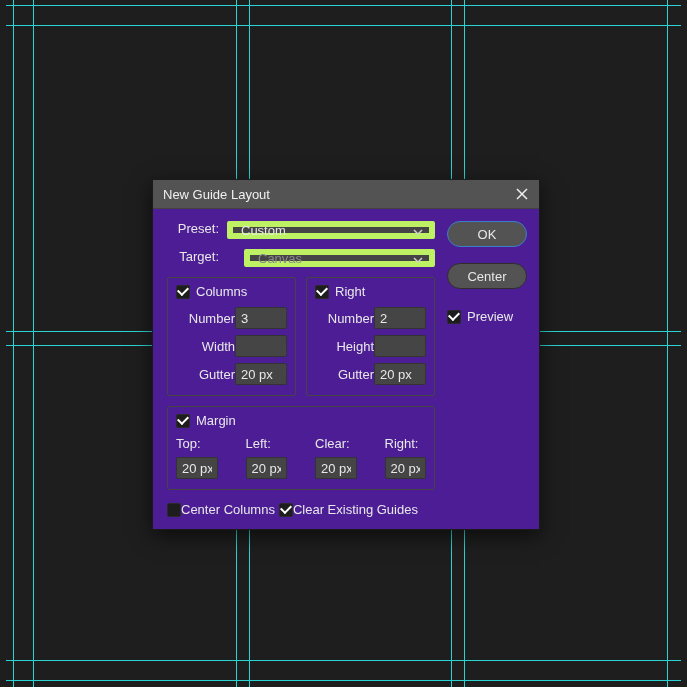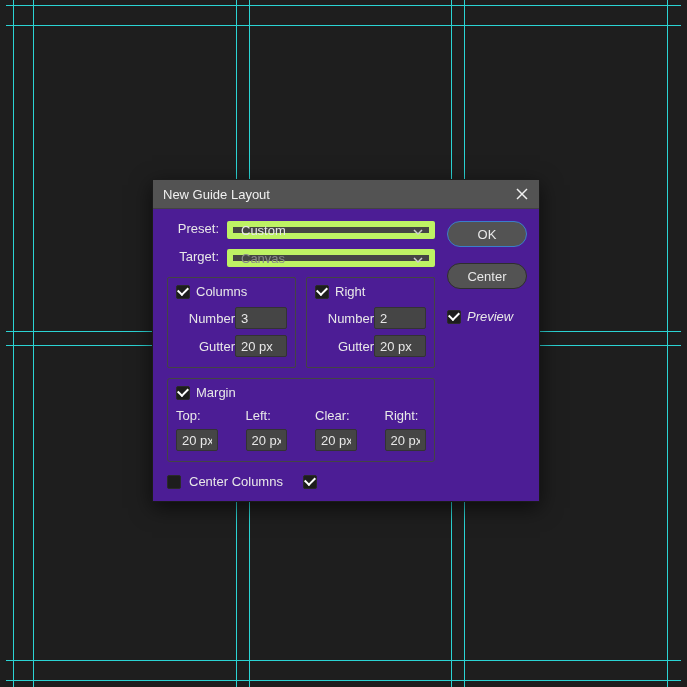--- a/index.html
+++ b/index.html
@@ -49,21 +49,21 @@
 
 .row { display:flex; align-items:flex-start; margin-bottom:10px; }
 .row .lbl { width:60px; text-align:right; padding-right:8px; color:#e8e8e8; }
 
 .select {
   flex:1; height:18px;
   background:#454545; border:6px solid #bef264; border-radius:2px;
   display:flex; align-items:center; justify-content:space-between;
   padding: 0 6px 0 8px; color:#e8e8e8;
 }
-.select.disabled { color:#8a8a8a; }
+.select.disabled { color:#8a8a8a;margin-left:17px; }
 .select .chev { width:10px; height:10px; }
 .select .chev svg { stroke:#cfcfcf; stroke-width:1.5; fill:none; }
 
 .groups { display:flex; gap:10px; }
 .group {
   flex:1;
   border:1px solid #444; border-radius:2px;
   padding: 6px 8px 10px 8px;
 }
 .group-wide { border:1px solid #444; border-radius:3px; padding:6px 8px 10px 8px; margin-top:10px;}
@@ -81,29 +81,29 @@
 .field-row .flbl { color:#e8e8e8; }
 .input {
   width:52px; height:22px; background:#454545; border:1px solid #333;
   color:#e8e8e8; padding:0 5px; font-size:13px; border-radius:2px; text-align:left;
 }
 .margin-fields { display:flex; gap:28px; }
 .margin-col { flex:1; display:flex; flex-direction:column; align-items:flex-start; gap:6px; }
 .margin-col .flbl { font-size:13px; }
 .margin-col .input { width:100%; }
 
-.footer-row { display:flex; align-items:center; gap:8px; margin-top:12px; }
+.footer-row { display:flex; align-items:center; margin-top:12px; }
 
 .btn {
   height:26px; background:#535353; border:1px solid #2e2e2e; border-radius:14px;
   color:#e8e8e8; display:flex; align-items:center; justify-content:center;
   cursor:pointer; font-size:13px;
 }
 .btn.primary { border:1.5px solid #3a7ecb; }
-.preview-row { display:flex; align-items:center; gap:6px; margin-top:4px;font-style:italic; }
+.preview-row { display:flex; align-items:center; gap:6px; margin-top:4px; }
 </style>
 </head>
 <body>
 
 <div class="canvas-wrap">
 
   <div class="guide-v" style="left:7px"></div>
   <div class="guide-v" style="left:27px"></div>
   <div class="guide-v" style="left:230px"></div>
   <div class="guide-v" style="left:243px"></div>
@@ -156,33 +156,41 @@
         <div class="group">
           <div class="group-head">
             <span class="check checked"></span>
             <span>Columns</span>
           </div>
           <div class="field-row">
             <span class="flbl">Number</span>
             <input class="input" value="3" style="">
           </div>
           <div class="field-row">
+            <span class="flbl">Width</span>
+            <input class="input" value="" style="">
+          </div>
+          <div class="field-row">
             <span class="flbl">Gutter</span>
             <input class="input" value="20 px" style="">
           </div>
         </div>
 
         <div class="group">
           <div class="group-head">
             <span class="check checked"></span>
             <span>Right</span>
           </div>
           <div class="field-row">
             <span class="flbl">Number</span>
             <input class="input" value="2" style="">
+          </div>
+          <div class="field-row">
+            <span class="flbl">Height</span>
+            <input class="input" value="" style="">
           </div>
           <div class="field-row">
             <span class="flbl">Gutter</span>
             <input class="input" value="20 px" style="">
           </div>
         </div>
       </div>
 
       <div class="group-wide">
         <div class="group-head">
@@ -207,20 +215,21 @@
             <input class="input" value="20 px" style="">
           </div>
         </div>
       </div>
 
       <div class="footer-row">
         <span class="check"></span>
         <span>Center Columns</span>
         <span style="width:4px"></span>
         <span class="check checked"></span>
+        <span>Clear Existing Guides</span>
       </div>
     </div>
 
     <div class="right">
       <div class="btn primary">OK</div>
       <div class="btn">Center</div>
       <div class="preview-row">
         <span class="check checked"></span>
         <span>Preview</span>
       </div>

